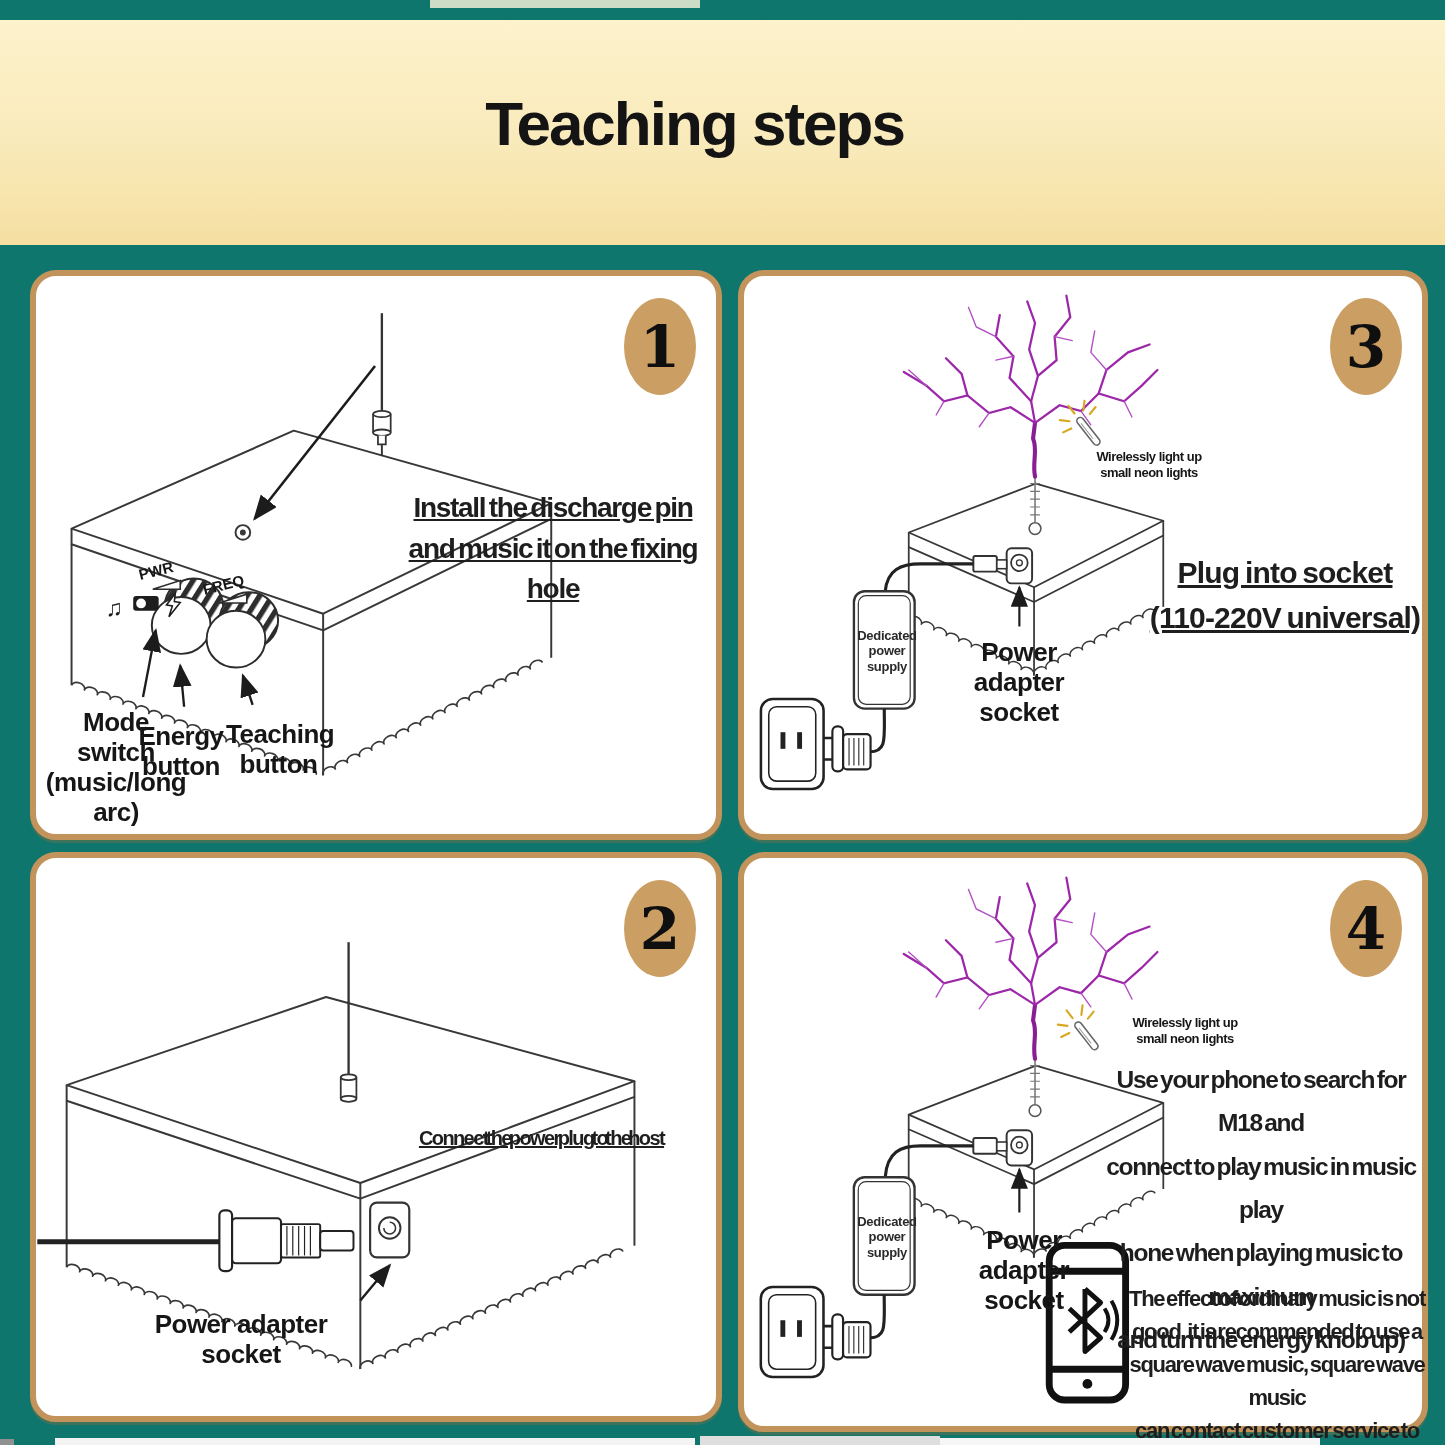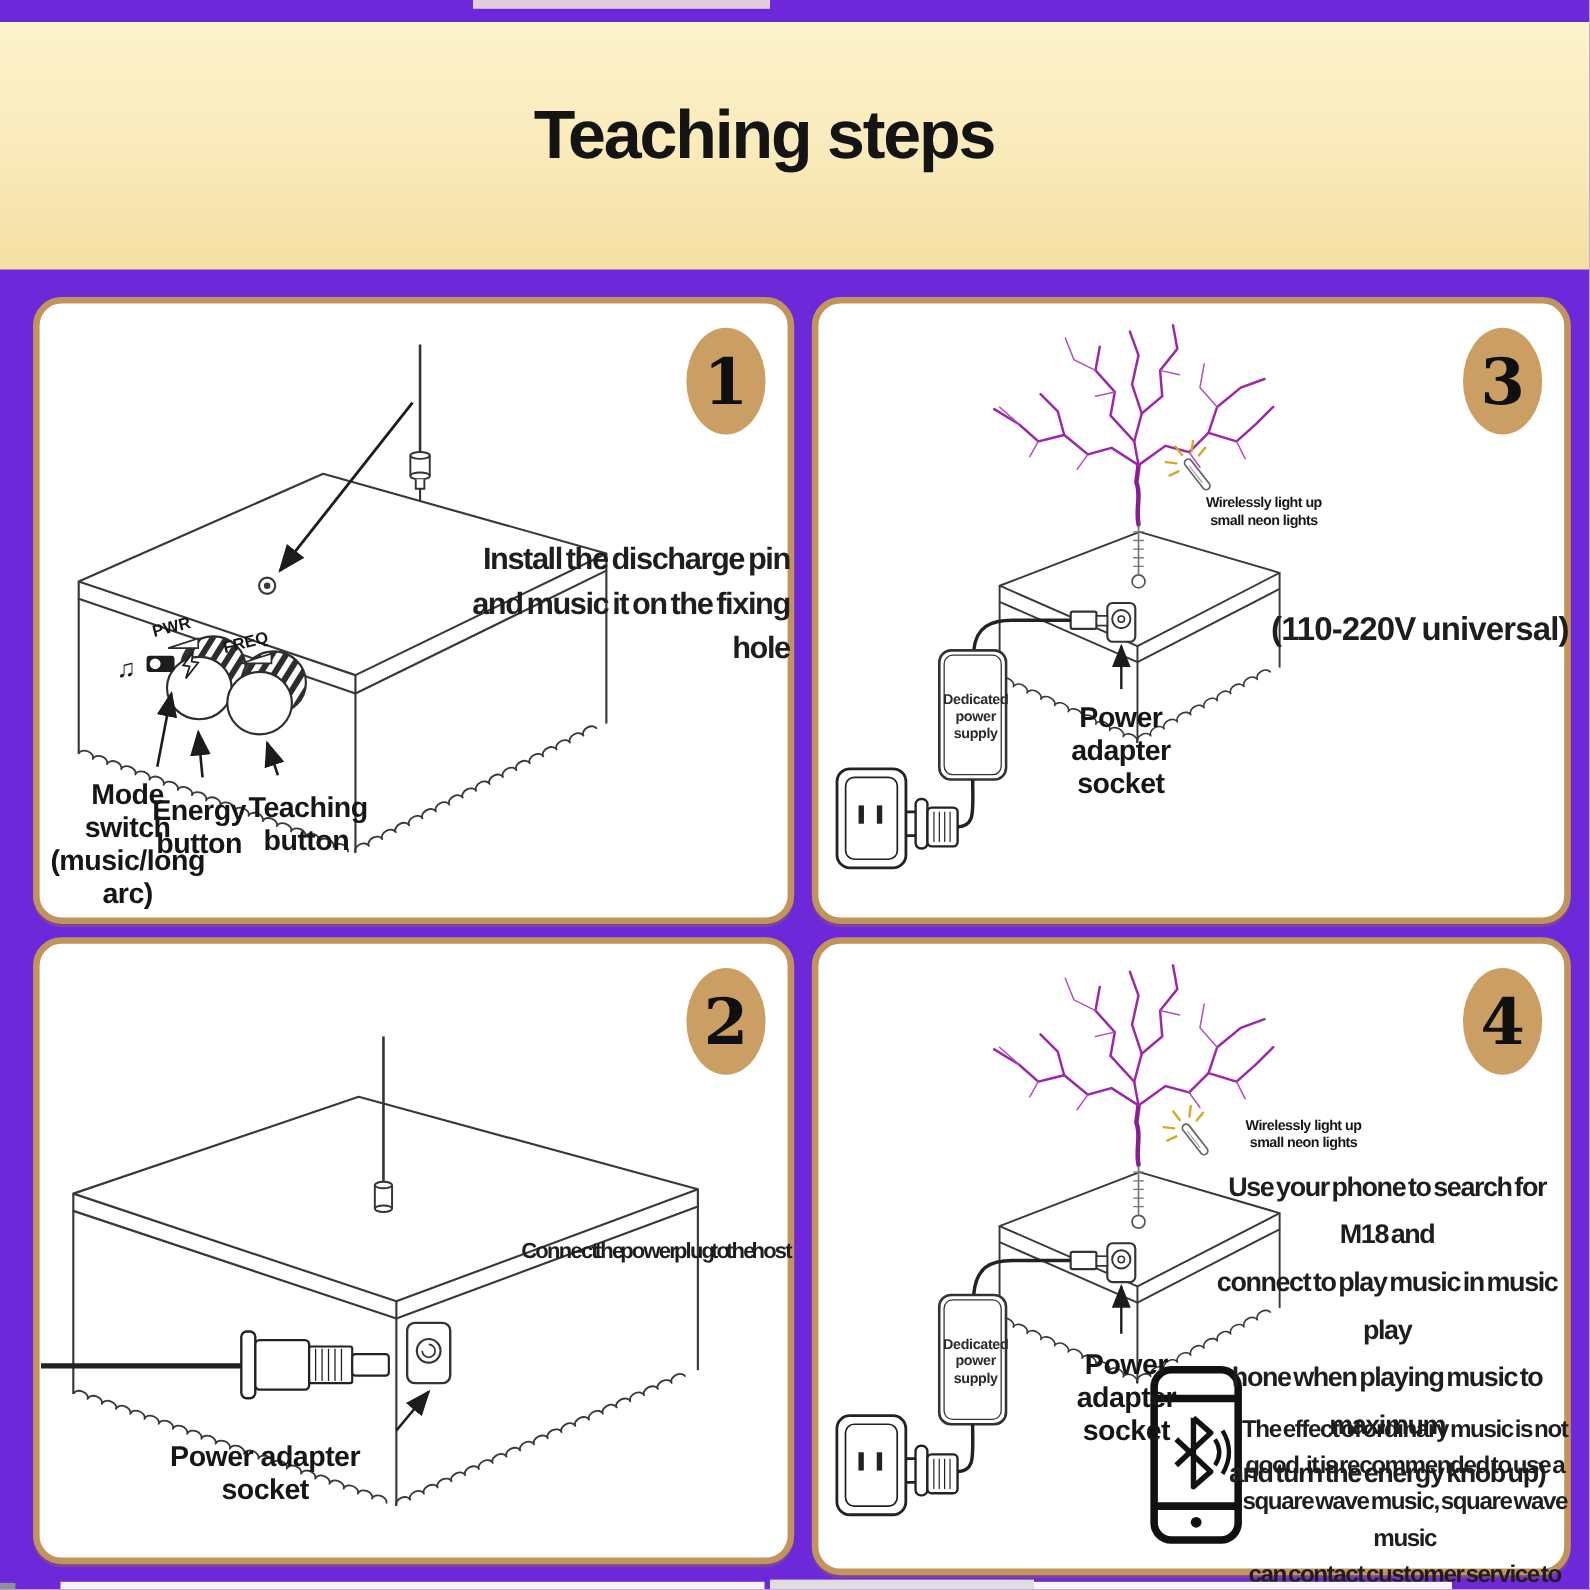--- a/index.html
+++ b/index.html
@@ -1,18 +1,18 @@
 <!DOCTYPE html>
 <html><head>
 <meta charset="utf-8">
 <style>
   * { margin:0; padding:0; box-sizing:border-box; }
   html,body { background:#ffffff; }
   .page {
-    position:relative; width:1445px; height:1445px; background:#6d28d9;
+    position:relative; width:1445px; height:1445px; background:#0f766e;
     font-family:"Liberation Sans", sans-serif; overflow:hidden; color:#161616;
   }
   .top-smudge { position:absolute; background:#fdf6dd; opacity:.8; }
   .banner {
     position:absolute; left:0; top:20px; width:1445px; height:225px;
     background:linear-gradient(180deg,#fcf2cc 0%,#f9eaba 55%,#f5dfa1 100%);
   }
   .banner h1 {
     position:absolute; left:0; top:68px; width:100%; text-align:center;
     font-size:62px; font-weight:700; letter-spacing:-2px; color:#141414;
@@ -32,21 +32,21 @@
     border-radius:50%; background:#cb9f63; display:flex; align-items:center;
     justify-content:center; font-family:"DejaVu Serif", serif; font-weight:700;
     font-size:58px; color:#0f0f0f;
   }
   .lab { position:absolute; text-align:center; font-weight:600; color:#161616;
          line-height:1.15; letter-spacing:-0.5px; }
   .part-label { font-size:26px; }
   .psu-label  { font-size:13px;  line-height:1.18; letter-spacing:-0.3px; color:#2a2a2a; }
   .neon-label { font-size:13px;  line-height:1.22; }
   .knob-lab   { font-size:15px; font-weight:700; transform:rotate(-14deg); letter-spacing:0; }
-  .caption    { position:absolute; text-align:right; font-weight:600; color:#1e1e1e; }
+  .caption    { position:absolute; text-align:center; font-weight:600; color:#1e1e1e;text-decoration:underline; }
   .cap-28 { font-size:28px; letter-spacing:-1.3px; word-spacing:-3px; line-height:1.45; }
   .cap-sq { font-size:20px; letter-spacing:-1.6px; word-spacing:-6px; line-height:1.4; }
   .cap-30 { font-size:30px; letter-spacing:-0.8px; word-spacing:-2px; line-height:1.5; }
   .para1  { font-size:24.5px; letter-spacing:-1.3px; word-spacing:-3px; line-height:1.77;
             font-weight:600; text-align:center; position:absolute; color:#1e1e1e; }
   .para2  { font-size:22px; letter-spacing:-1.3px; word-spacing:-3px; line-height:1.5;
             font-weight:600; text-align:center; position:absolute; color:#1e1e1e; }
   .strip { position:absolute; }
 </style>
 </head>
@@ -301,20 +301,21 @@
       <div>small neon lights</div>
     </div>
     <div class="lab psu-label" style="left:112px;top:352px;width:62px;">
       <div>Dedicated</div>
       <div>power</div>
       <div>supply</div>
     </div>
     <div class="lab part-label" style="left:190px;top:362px;width:170px;">Power adapter socket</div>
 
     <div class="caption cap-30" style="left:400px;top:274px;width:282px;">
+      <div>Plug into socket</div>
       <div>(110-220V universal)</div>
     </div>
   </section>
 
   <section class="panel p4">
     <div class="badge">
       <span>4</span>
     </div>
 
     <svg class="art" viewBox="0 0 692 580">

